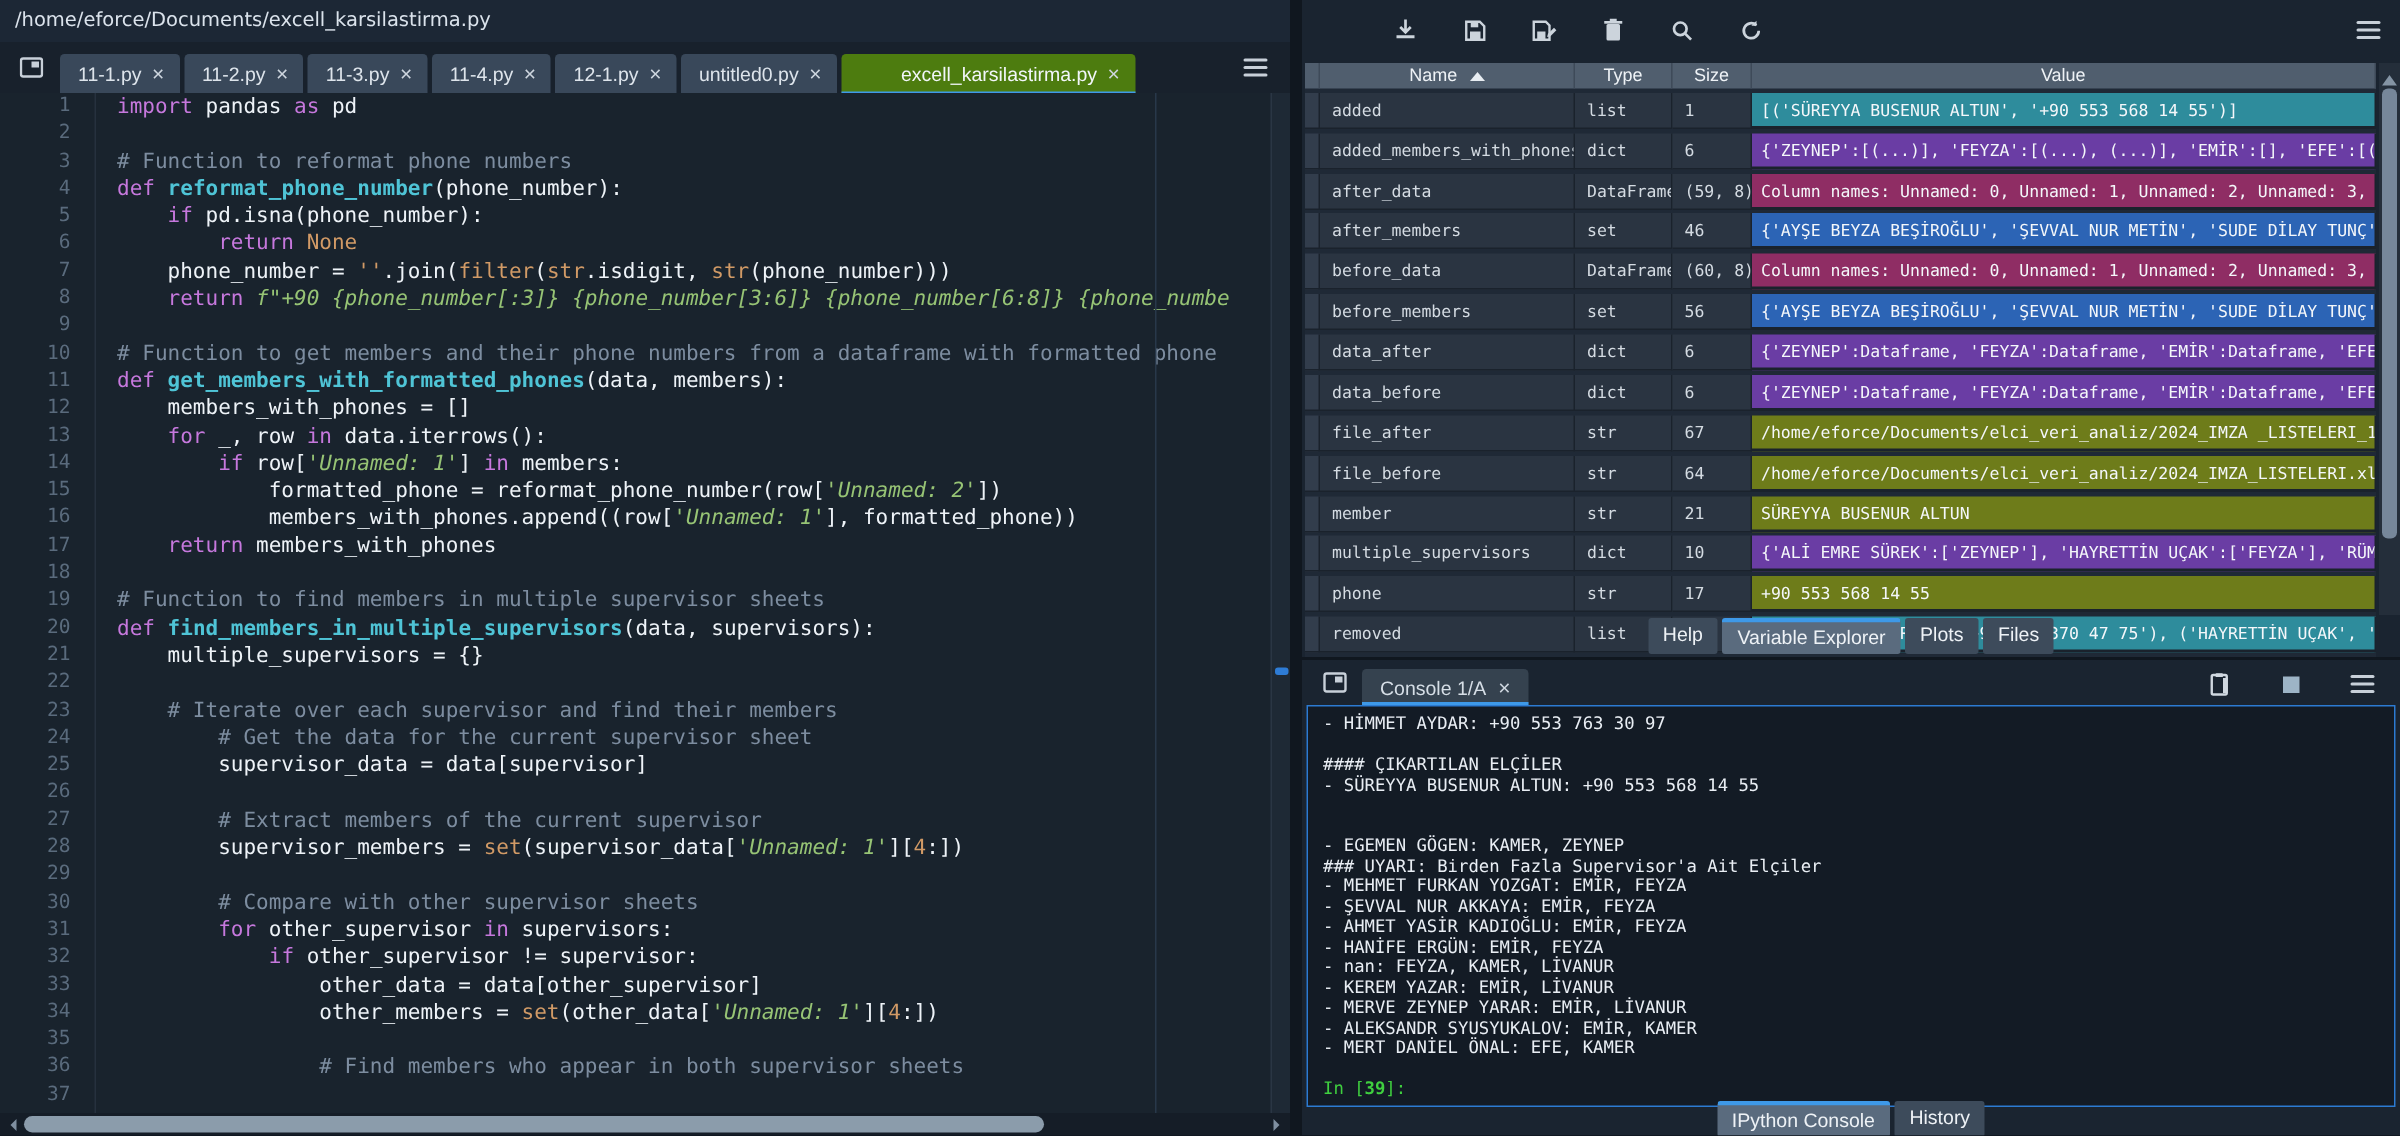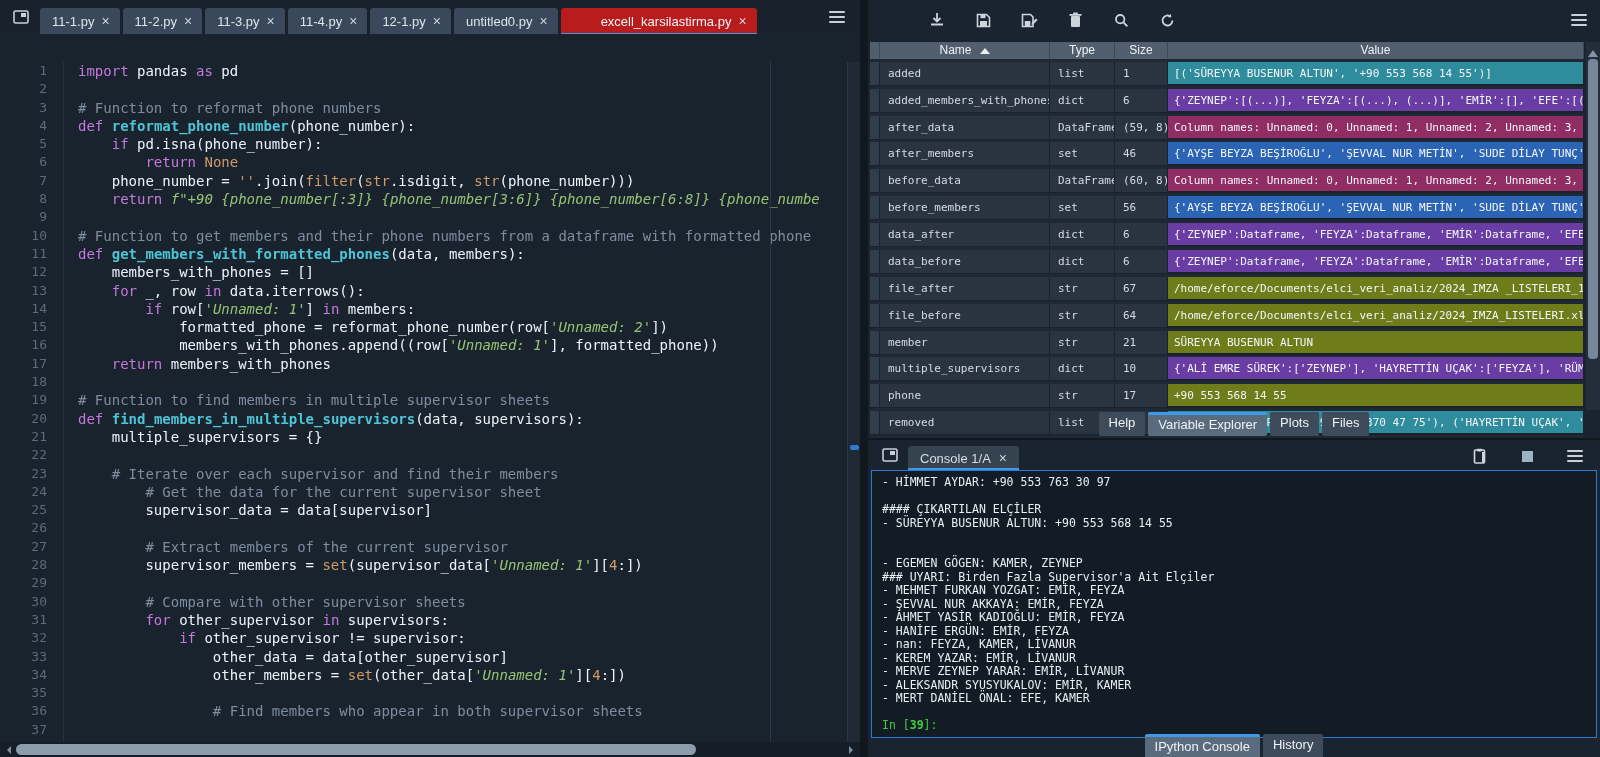--- a/index.html
+++ b/index.html
@@ -10,21 +10,21 @@
   
   #editor-panel { position:absolute; left:0; top:0; width:860px; height:757px; background:#19232d; }
   .path-bar { height:28px; background:#1c2735; color:#dbe3ec; font-family:"DejaVu Sans", sans-serif;
               font-size:13px; line-height:28px; padding-left:10px; }
   .tabbar { position:relative; height:34px; background:#18212c; display:flex; align-items:flex-end; }
   .browse-btn { width:30px; height:26px; display:flex; align-items:center; justify-content:center; margin:0 4px 4px 6px; }
   .tabs { display:flex; align-items:flex-end; height:34px; overflow:hidden; flex:1; }
   .etab { position:relative; display:flex; align-items:center; gap:7px; background:#39485a; color:#dde4eb;
           font-size:13px; height:26px; padding:0 10px 0 12px; margin-right:3px; border-radius:3px 3px 0 0; white-space:nowrap; }
   .etab .x { color:#cdd5de; font-size:14px; }
-  .etab.active { background:#b91c1c; color:#f2f6fa;padding-left:40px; }
+  .etab.active { background:#4d7c0f; color:#f2f6fa;padding-left:40px; }
   .etab.active::after { content:""; position:absolute; left:0; right:0; bottom:-2px; height:3px; background:#3e99e8; }
   .menu-btn { width:30px; height:26px; display:flex; align-items:center; justify-content:center; margin:0 8px 4px 4px; }
 
   .editor { position:absolute; left:0; top:62px; right:0; bottom:15px; background:#19232d; overflow:hidden; }
   .gutter { position:absolute; left:0; top:0; width:64px; height:100%; border-right:1px solid #26313e; }
   .gutter .ln { height:18.3px; line-height:18.3px; text-align:right; padding-right:16px; color:#5a6b7d;
                 font-family:"DejaVu Sans Mono", monospace; font-size:13px; }
   .code { position:absolute; left:65px; top:0; right:14px; height:100%; overflow:hidden; }
   .edge-line { position:absolute; left:705px; top:0; bottom:0; width:1px; background:#28384a; }
   .cl { height:18.3px; line-height:18.3px; white-space:pre; font-family:"DejaVu Sans Mono", monospace;
@@ -94,20 +94,23 @@
   .hamburger { width:16px; height:12px; display:flex; flex-direction:column; justify-content:space-between; }
   .hamburger span { display:block; height:2px; background:#c8d0d9; border-radius:1px; }
   svg.ic { display:block; }
 </style>
 </head>
 <body>
 
 <div id="app">
 
   <section id="editor-panel">
+    <div class="path-bar">
+      <span>/home/eforce/Documents/excell_karsilastirma.py</span>
+    </div>
     <div class="tabbar">
       <span class="browse-btn">
         <svg class="ic" width="16" height="14" viewBox="0 0 16 14">
             <rect x="1" y="1" width="14" height="12" rx="1.5" fill="none" stroke="#c8d0d9" stroke-width="1.6"></rect>
             <rect x="8" y="3" width="5" height="4" fill="#c8d0d9"></rect>
           </svg>
       </span>
       <div class="tabs" id="editor-tabs">
           <div class="etab">
             <span>11-1.py</span>

